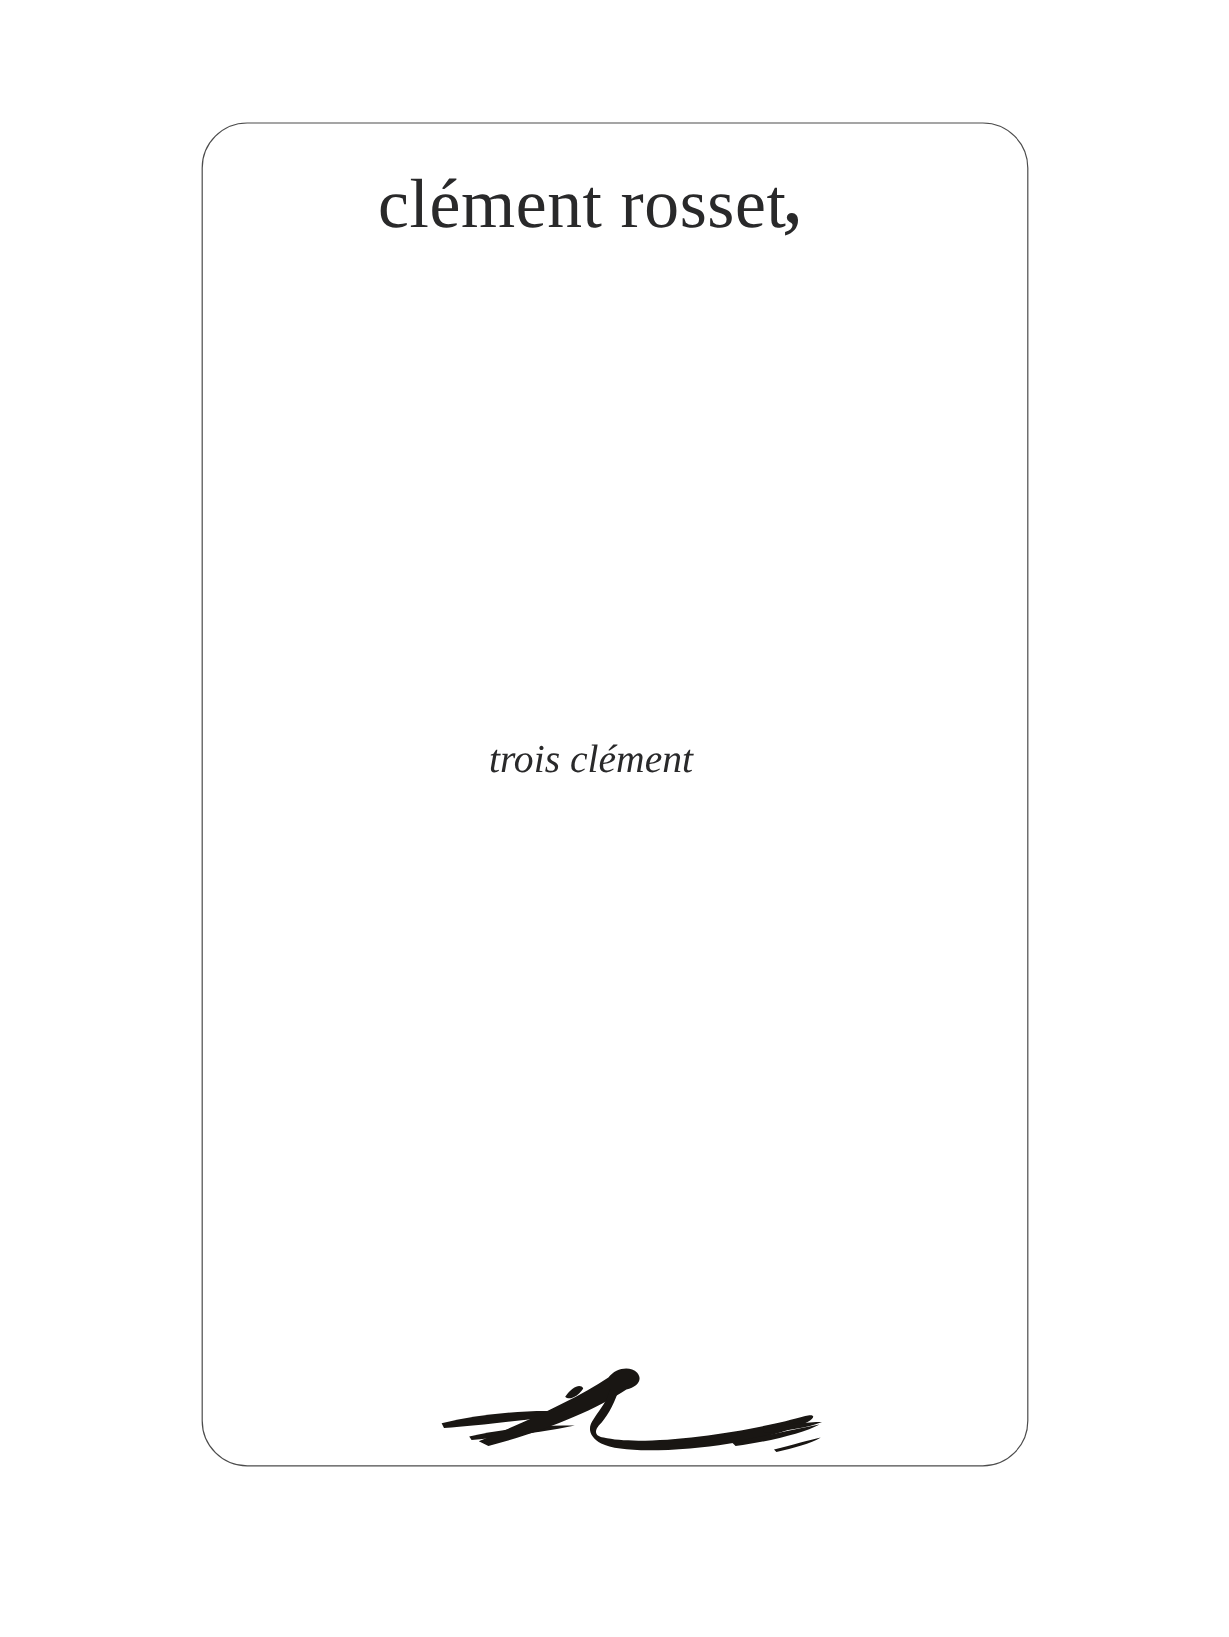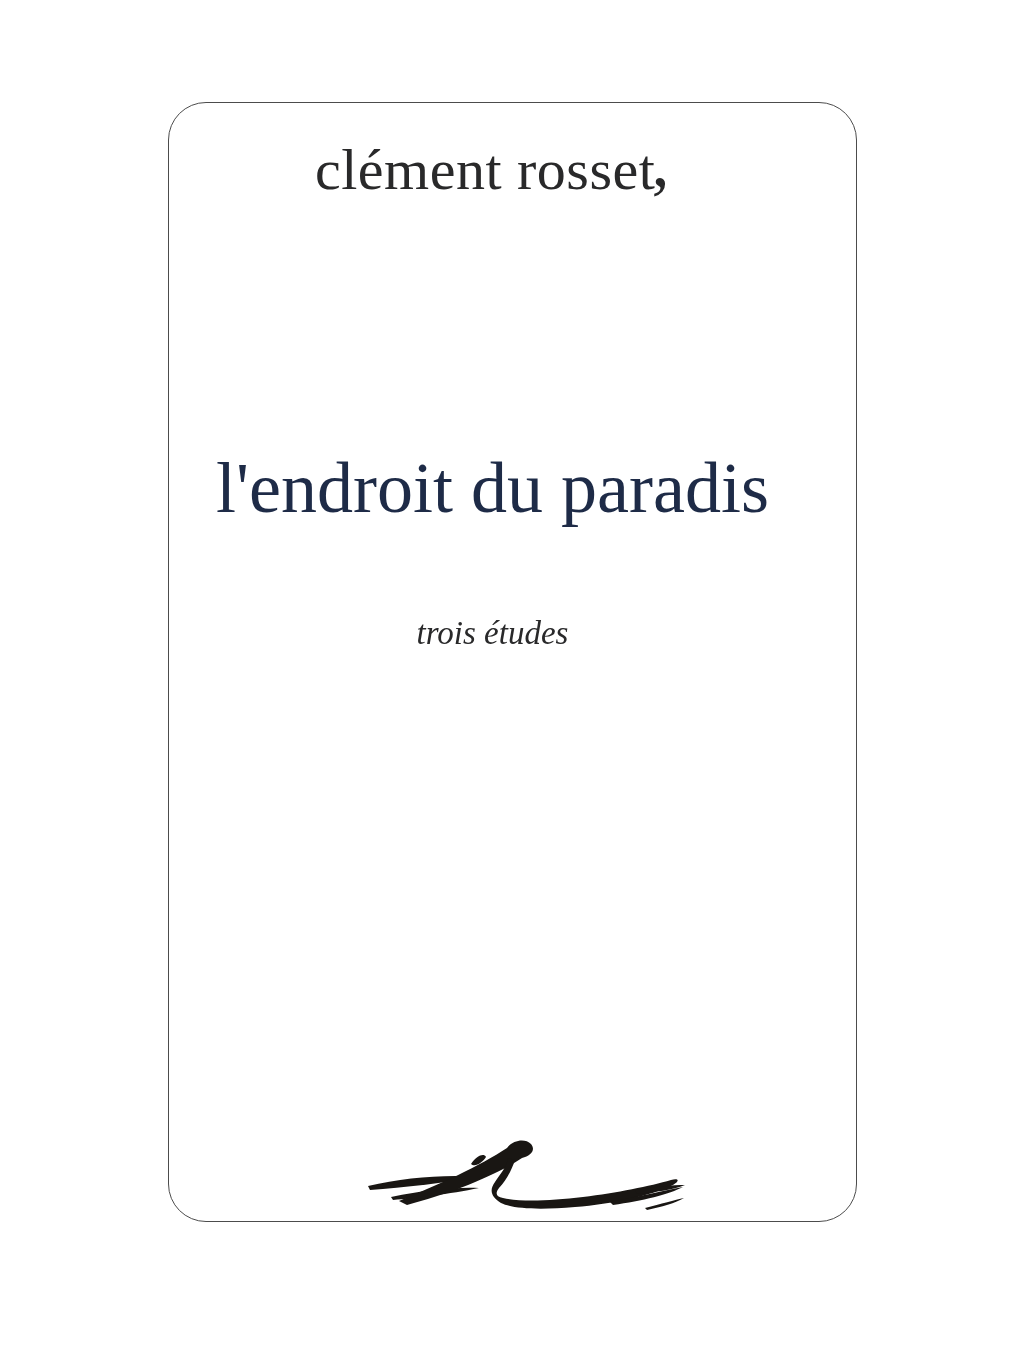--- a/index.html
+++ b/index.html
@@ -81,23 +81,22 @@
 </style>
 </head>
 <body>
 
 <div class="page">
 
   <div class="frame"></div>
 
   <div class="author"><span>clément rosset</span><span class="swash">,</span></div>
 
-  <div class="title">l'endroit du paradis</div>
 
-  <div class="subtitle">trois études</div>
+  <div class="subtitle">trois clément</div>
 
   <svg class="logo" viewBox="0 0 330 90" xmlns="http://www.w3.org/2000/svg" aria-hidden="true">
 
     <path d="M13,58 C50,49 92,46 128,49 C92,54 48,60 15,62 Z"></path>
 
     <path d="M36,69 C70,62 100,59 124,60 C95,66 60,70 38,72 Z"></path>
 
     <path d="M44,73 C85,56 125,38 152,20 C158,12 170,10 176,16 C181,22 176,28 167,30 C140,48 95,66 52,77 Z"></path>
 
     <path d="M116,36 C122,27 129,25 131,29 C128,34 120,40 116,36 Z"></path>

